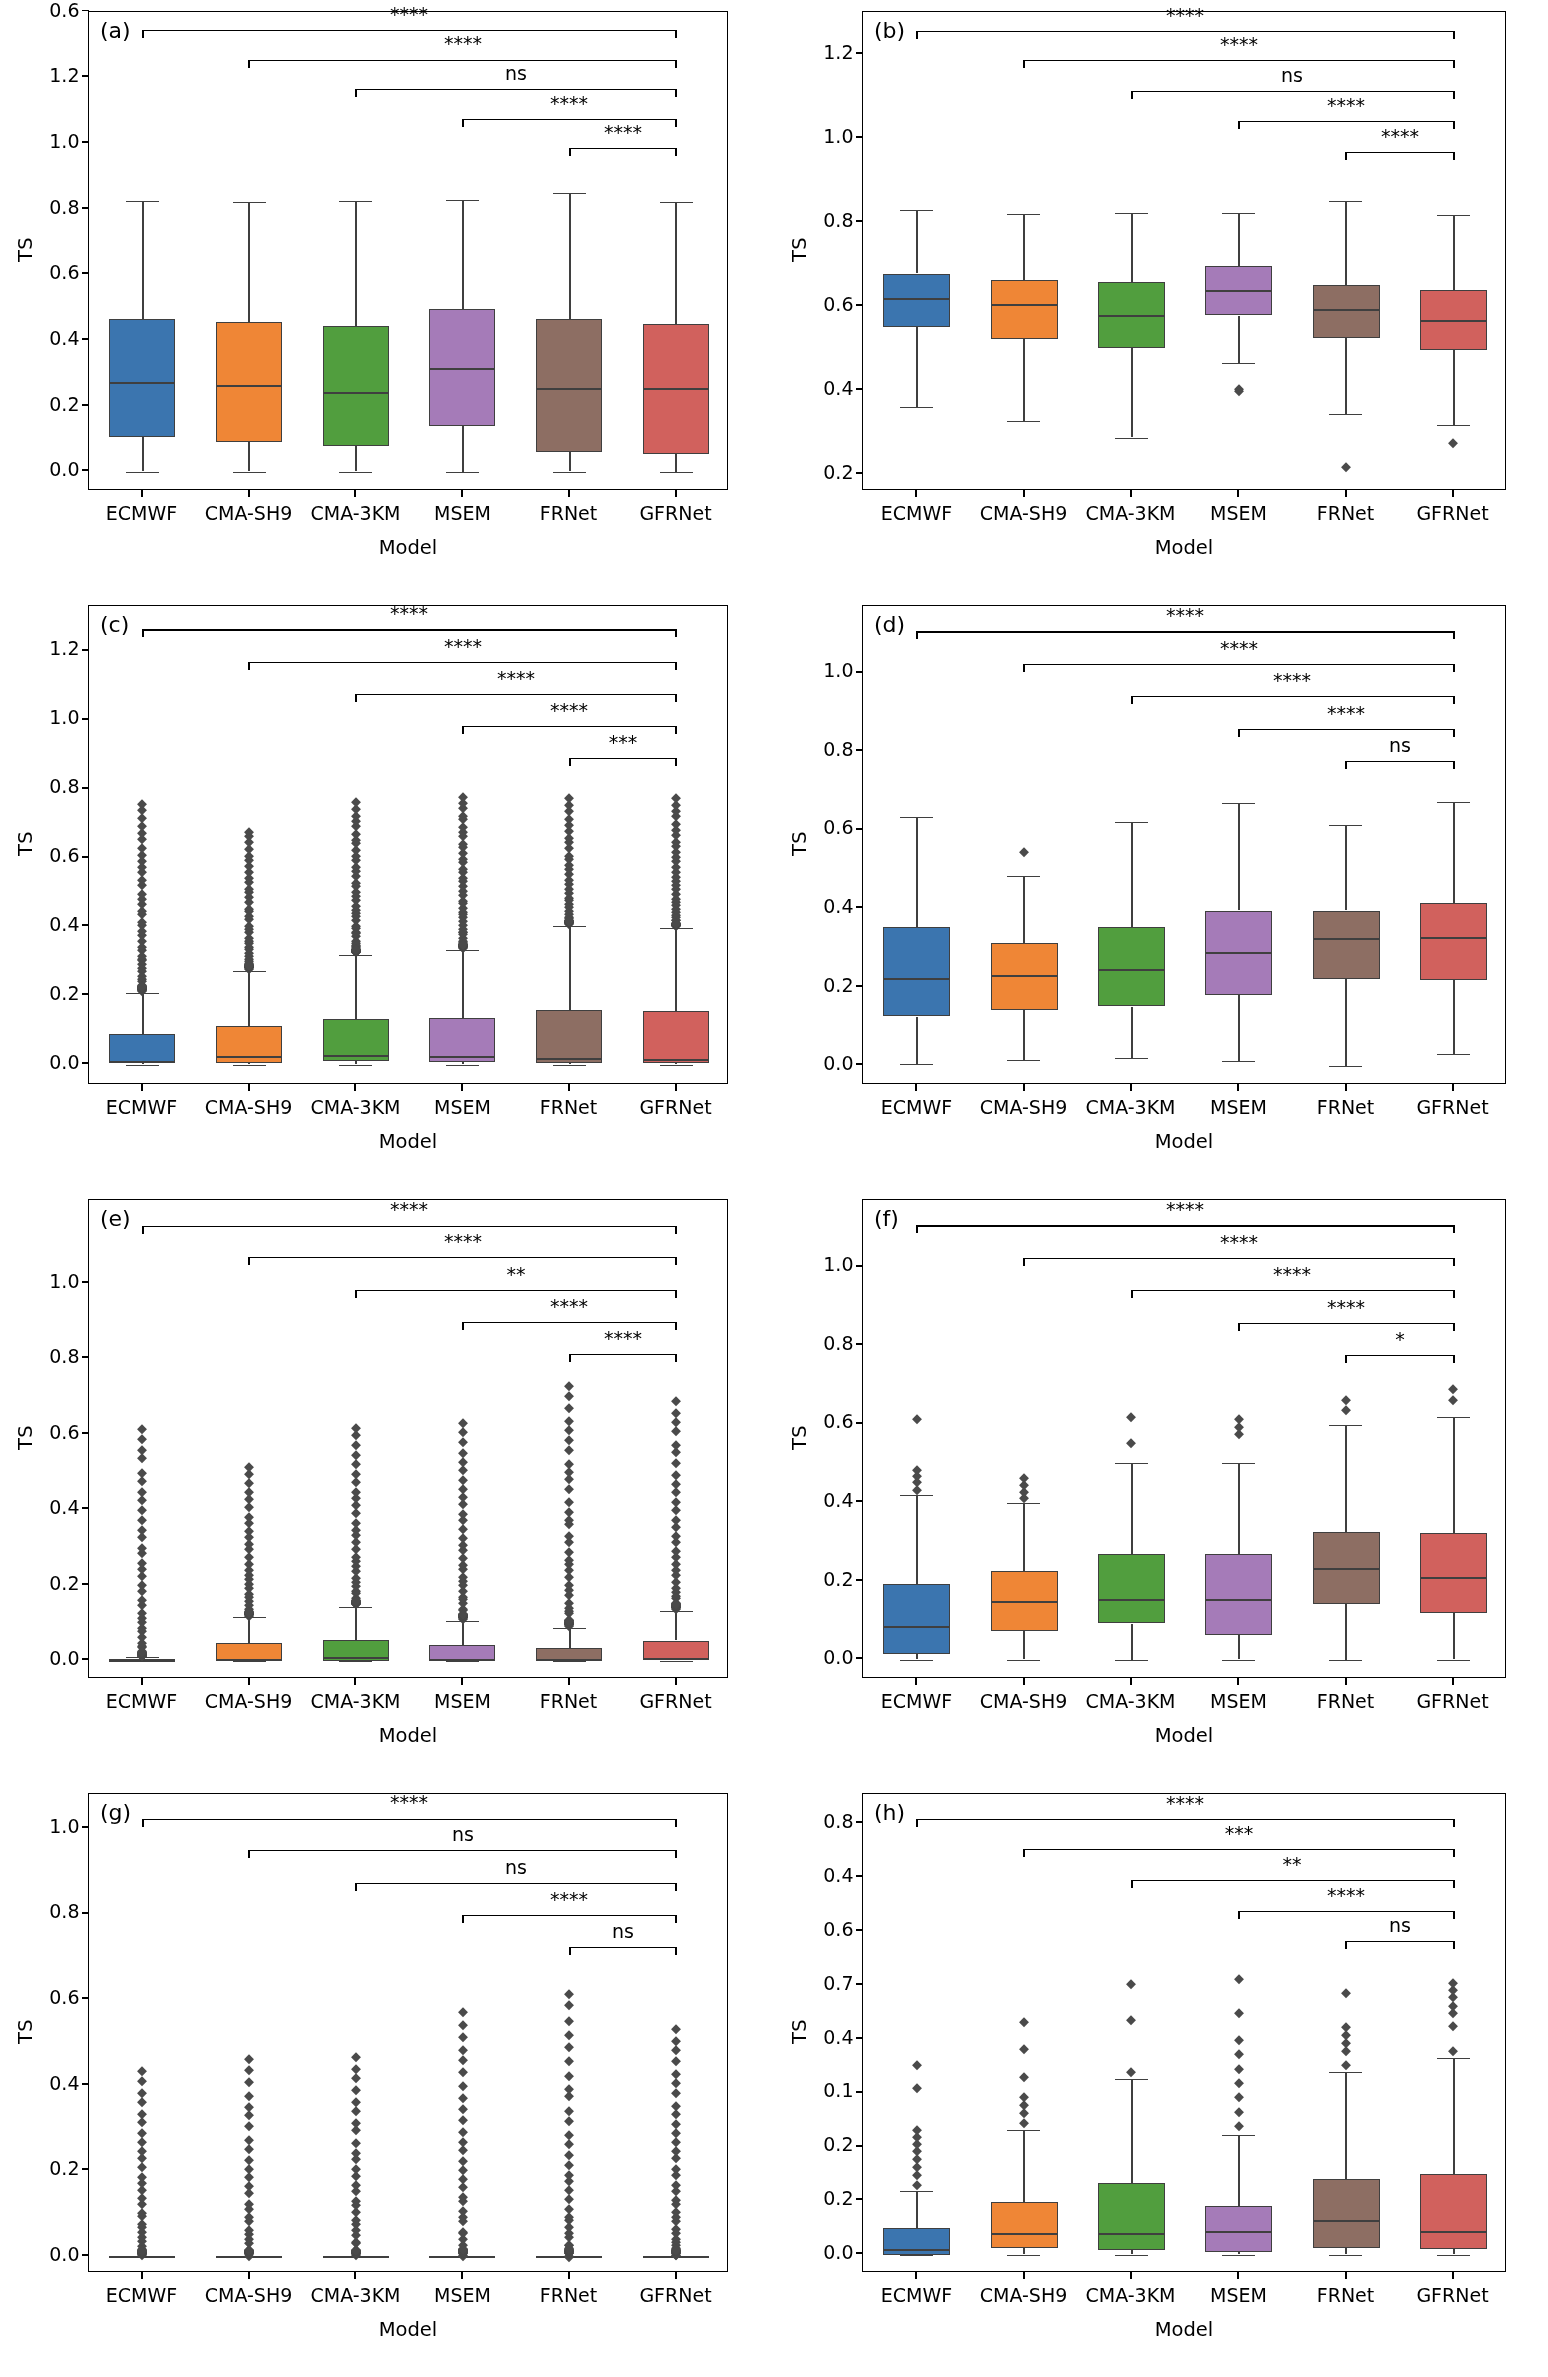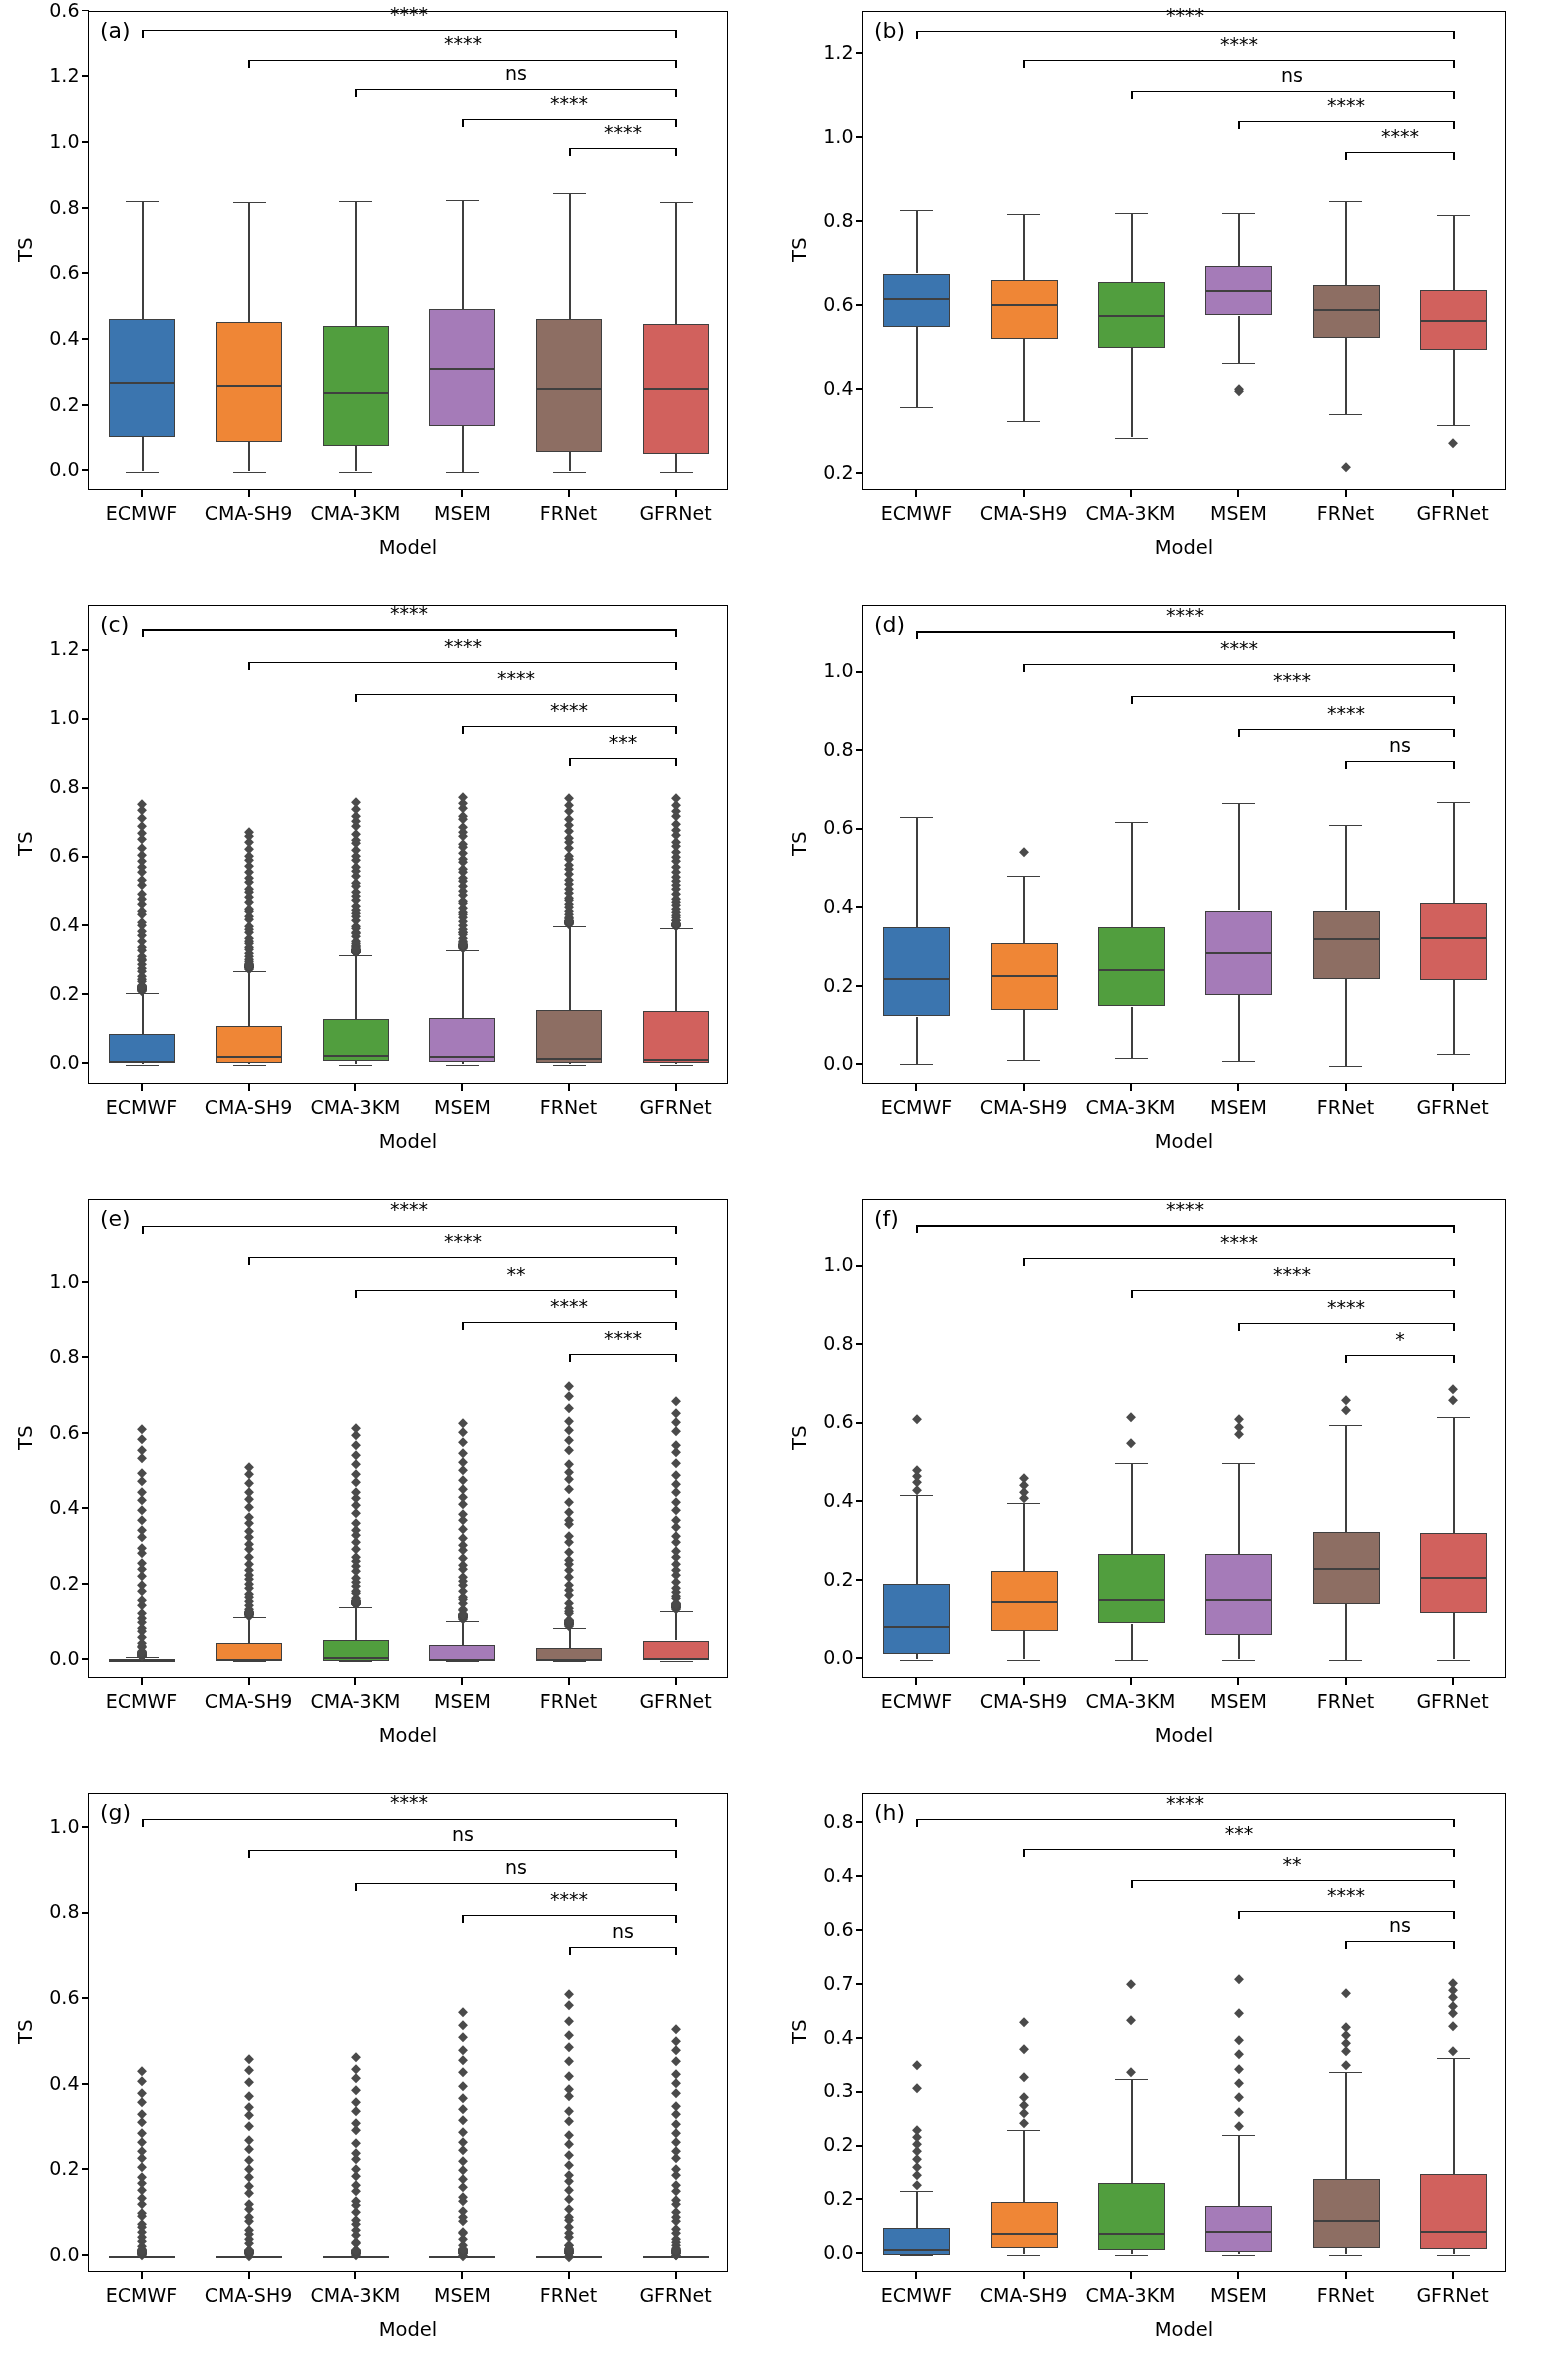--- a/index.html
+++ b/index.html
@@ -1711,21 +1711,21 @@
           <div class="sig-tick" style="left: 590px; top: 147px; height: 8.2px;"></div>
           <div class="sig-label" style="left: 537px; top: 120px;">ns</div>
         </div>
         <div class="panel-letter" style="left: 100px; top: 18px;">(h)</div>
         <div class="ytick" style="left: 16.5px; top: 459px; width: 63px;">0.0</div>
         <div class="ytickmark" style="left: 82px; top: 470px;"></div>
         <div class="ytick" style="left: 16.5px; top: 405px; width: 63px;">0.2</div>
         <div class="ytickmark" style="left: 82px; top: 416px;"></div>
         <div class="ytick" style="left: 16.5px; top: 351px; width: 63px;">0.2</div>
         <div class="ytickmark" style="left: 82px; top: 363px;"></div>
-        <div class="ytick" style="left: 16.5px; top: 297px; width: 63px;">0.3</div>
+        <div class="ytick" style="left: 16.5px; top: 297px; width: 63px;">0.1</div>
         <div class="ytickmark" style="left: 82px; top: 309px;"></div>
         <div class="ytick" style="left: 16.5px; top: 244px; width: 63px;">0.4</div>
         <div class="ytickmark" style="left: 82px; top: 255px;"></div>
         <div class="ytick" style="left: 16.5px; top: 190px; width: 63px;">0.7</div>
         <div class="ytickmark" style="left: 82px; top: 201px;"></div>
         <div class="ytick" style="left: 16.5px; top: 136px; width: 63px;">0.6</div>
         <div class="ytickmark" style="left: 82px; top: 147px;"></div>
         <div class="ytick" style="left: 16.5px; top: 82px; width: 63px;">0.4</div>
         <div class="ytickmark" style="left: 82px; top: 93px;"></div>
         <div class="ytick" style="left: 16.5px; top: 28px; width: 63px;">0.8</div>

